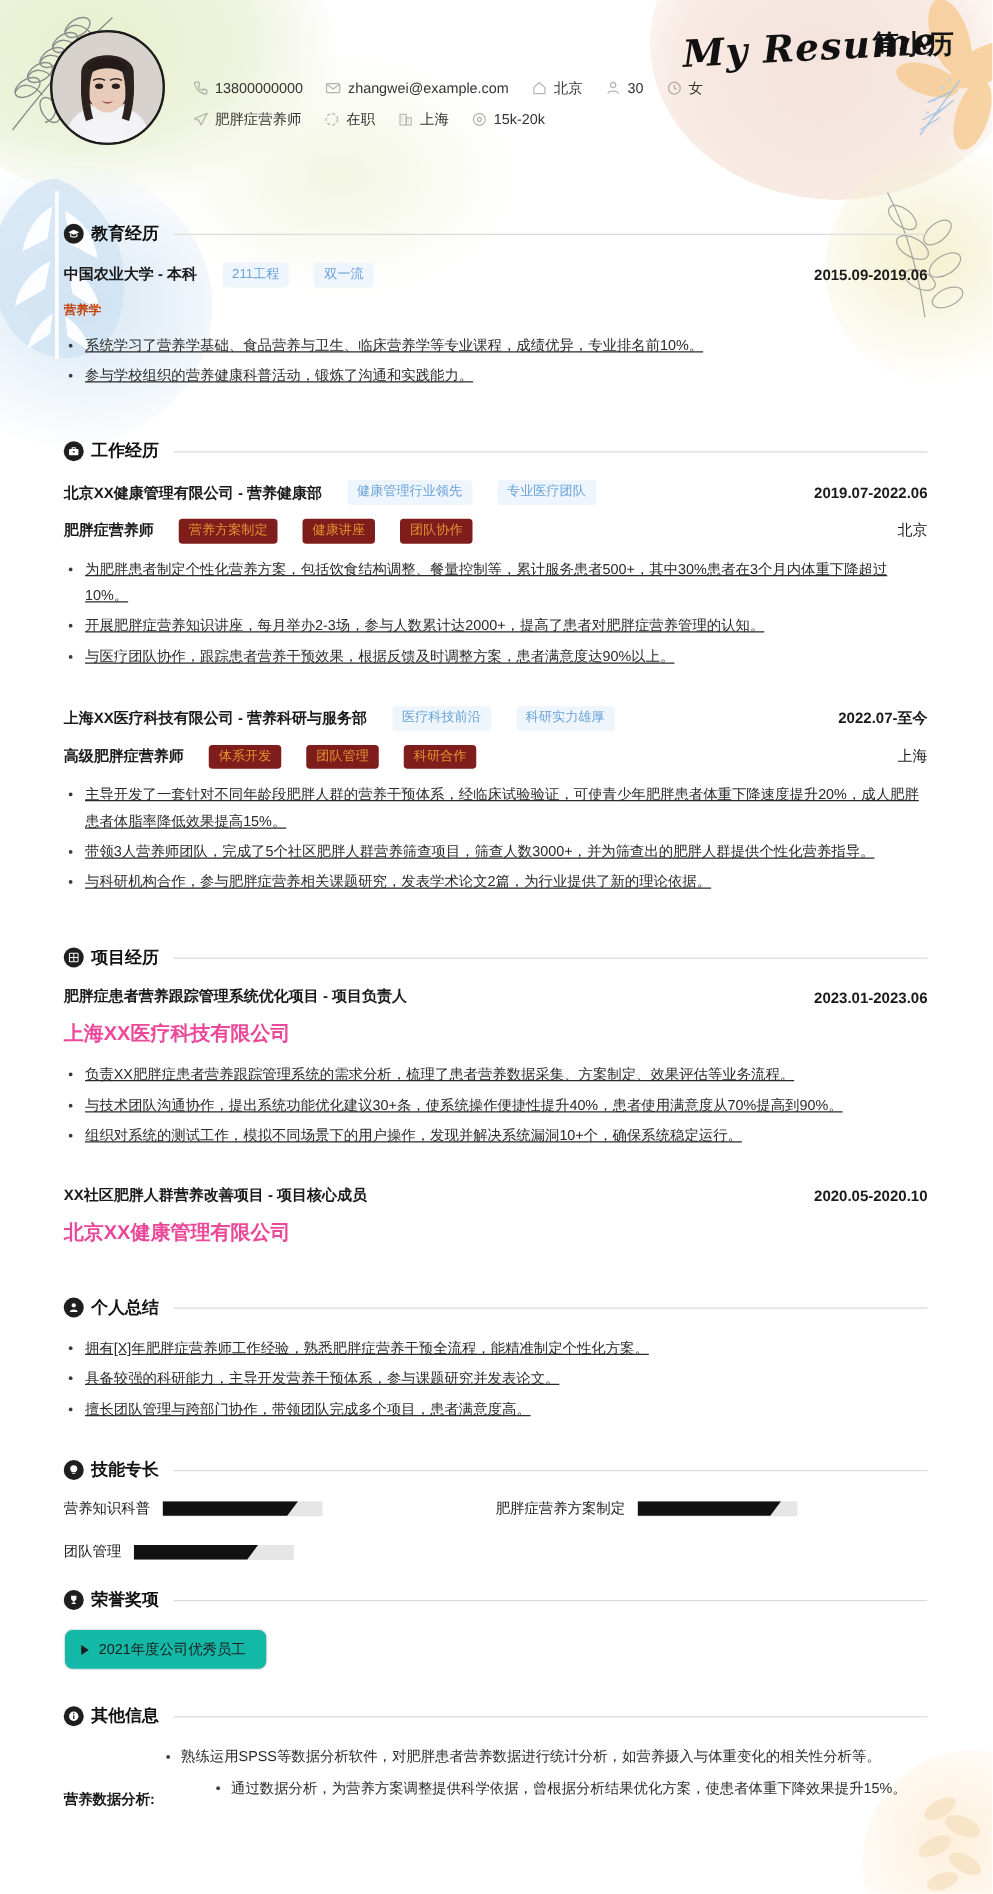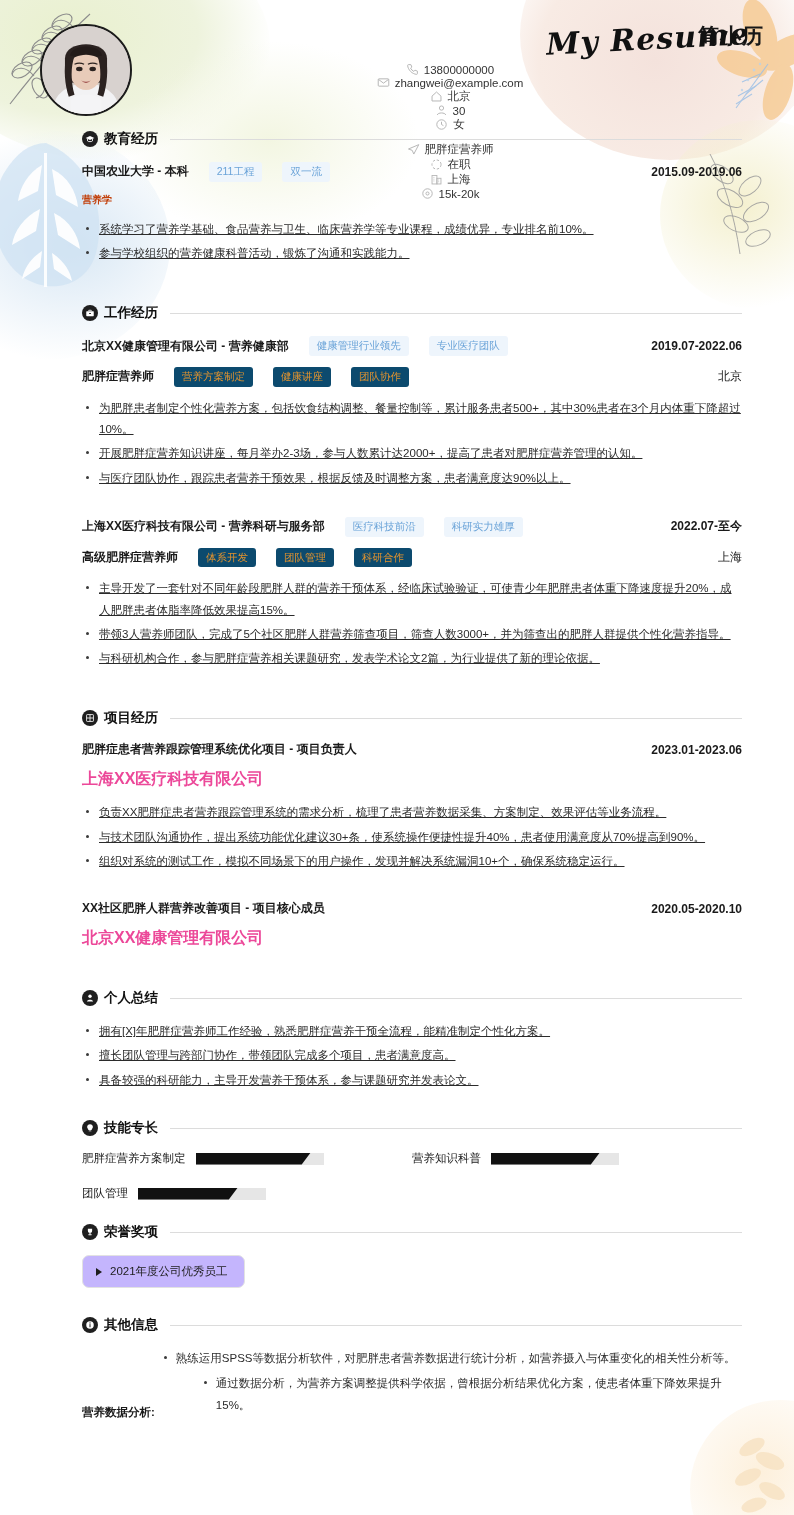--- a/index.html
+++ b/index.html
@@ -70,37 +70,37 @@
     position: relative;
   }
   .avatar svg { display: block; width: 100%; height: 100%; }
   .head-main { flex: 1; padding-left: 22px; padding-top: 6px; min-width: 0; }
   .name {
     font-size: 21px; font-weight: bold; color: #171717;
     letter-spacing: 1px; line-height: 1.1; margin-bottom: 16px; text-align: right;
   }
   .contact-row {
     display: flex; flex-wrap: wrap; align-items: center;
-    font-size: 11.5px; color: #3a3a3a; margin-bottom: 10px; flex-direction: column;
+    font-size: 11.5px; color: #3a3a3a; margin-bottom: 10px;
   }
   .contact-item { display: flex; align-items: center; margin-right: 18px; white-space: nowrap; }
   .contact-item .ci { width: 13px; height: 13px; margin-right: 5px; flex: none; opacity: .62; }
   .contact-item .ci svg { display: block; width: 100%; height: 100%; }
   .contact-item .ctext { color: #333; }
 
   .resume-title {
     position: absolute; top: 16px; right: 44px; z-index: 3;
     font-family: "DejaVu Serif", "Liberation Serif", serif;
     font-style: italic; font-size: 30px; font-weight: bold;
     color: #111; letter-spacing: 1px;
     transform: rotate(-3deg); transform-origin: right center;
   }
 
   
-  .body-wrap { position: relative; z-index: 2; padding: 0 52px 0 82px; }
+  .body-wrap { position: relative; z-index: 2; padding: 0 52px 0 51px; margin-top: 48px; }
   .section { margin-bottom: 4px; }
   .sec-head { display: flex; align-items: center; margin-bottom: 14px; }
   .sec-icon {
     width: 16px; height: 16px; border-radius: 50%;
     background: #1f1f1f; flex: none; margin-right: 6px;
     display: flex; align-items: center; justify-content: center;
   }
   .sec-icon svg { width: 10px; height: 10px; display: block; }
   .sec-title { font-size: 13.5px; font-weight: bold; color: #111; white-space: nowrap; }
   .sec-rule { flex: 1; height: 1px; background: #dcdcdc; margin-left: 12px; }
@@ -116,21 +116,21 @@
   .date { font-size: 12px; font-weight: bold; color: #1a1a1a; white-space: nowrap; flex: none; }
   .place { font-size: 12px; color: #1a1a1a; white-space: nowrap; flex: none; }
   .major { font-size: 10px; font-weight: bold; color: #c2410c; margin-bottom: 12px; }
   .sub-company { font-size: 16px; font-weight: bold; color: #ec4899; margin-bottom: 12px; }
 
   .tag {
     font-size: 10.5px; padding: 2px 8px; border-radius: 3px;
     white-space: nowrap; line-height: 1.5;
   }
   .tag-blue { color: #6aa3d8; background: #eef5fc; }
-  .tag-orange { color: #e0922f; background: #0c4a6e; }
+  .tag-orange { color: #e0922f; background: #7f1d1d; }
 
   ul.bullets { list-style: none; }
   ul.bullets li {
     position: relative; padding-left: 17px;
     font-size: 11.5px; color: #2b2b2b; line-height: 1.85;
     margin-bottom: 3px;
     text-decoration: underline;
   }
   ul.bullets li::before {
     content: ""; position: absolute; left: 4px; top: 8px;
@@ -150,21 +150,21 @@
   .skill-fill {
     position: absolute; left: 0; top: 0; height: 100%;
     background: #111111;
     clip-path: polygon(0 0, 100% 0, calc(100% - 9px) 100%, 0 100%);
   }
 
   
   .honor-pill {
     display: inline-flex; align-items: center;
     border: 1px solid #e2e2e2; border-radius: 7px;
-    padding: 8px 16px 8px 13px; background: #c4b5fd;
+    padding: 8px 16px 8px 13px; background: #14b8a6;
     font-size: 11.5px; color: #1d1d1d;
   }
   .honor-pill .tri {
     width: 0; height: 0; flex: none; margin-right: 8px;
     border-left: 6px solid #1d1d1d;
     border-top: 4px solid transparent;
     border-bottom: 4px solid transparent;
   }
 
   
@@ -547,49 +547,49 @@
           <svg viewBox="0 0 16 16">
               <circle cx="8" cy="5.2" r="2.7" fill="#fff"></circle>
               <path d="M3 13.6 C3.6 9.6 12.4 9.6 13 13.6 Z" fill="#fff"></path>
             </svg>
         </span>
         <span class="sec-title">个人总结</span>
         <span class="sec-rule"></span>
       </div>
       <ul class="bullets">
         <li>拥有[X]年肥胖症营养师工作经验，熟悉肥胖症营养干预全流程，能精准制定个性化方案。</li>
+        <li>具备较强的科研能力，主导开发营养干预体系，参与课题研究并发表论文。</li>
         <li>擅长团队管理与跨部门协作，带领团队完成多个项目，患者满意度高。</li>
-        <li>具备较强的科研能力，主导开发营养干预体系，参与课题研究并发表论文。</li>
       </ul>
     </div>
 
     <div class="sp-md"></div>
 
     <div class="section">
       <div class="sec-head">
         <span class="sec-icon">
           <svg viewBox="0 0 16 16">
               <path d="M8 2 C10.8 2 12.6 4.2 12.6 6.4 C12.6 8.4 10.8 9.4 10.6 11 L5.4 11 C5.2 9.4 3.4 8.4 3.4 6.4 C3.4 4.2 5.2 2 8 2 Z" fill="#fff"></path>
               <rect x="5.8" y="12" width="4.4" height="1.2" rx="0.6" fill="#fff"></rect>
             </svg>
         </span>
         <span class="sec-title">技能专长</span>
         <span class="sec-rule"></span>
       </div>
       <div class="skills-grid">
         <div class="skill">
+          <span class="skill-label">营养知识科普</span>
+          <span class="skill-track">
+            <span class="skill-fill" style="width: 85%;"></span>
+          </span>
+        </div>
+        <div class="skill">
           <span class="skill-label">肥胖症营养方案制定</span>
           <span class="skill-track">
             <span class="skill-fill" style="width: 90%;"></span>
-          </span>
-        </div>
-        <div class="skill">
-          <span class="skill-label">营养知识科普</span>
-          <span class="skill-track">
-            <span class="skill-fill" style="width: 85%;"></span>
           </span>
         </div>
         <div class="skill">
           <span class="skill-label">团队管理</span>
           <span class="skill-track">
             <span class="skill-fill" style="width: 78%;"></span>
           </span>
         </div>
       </div>
     </div>

